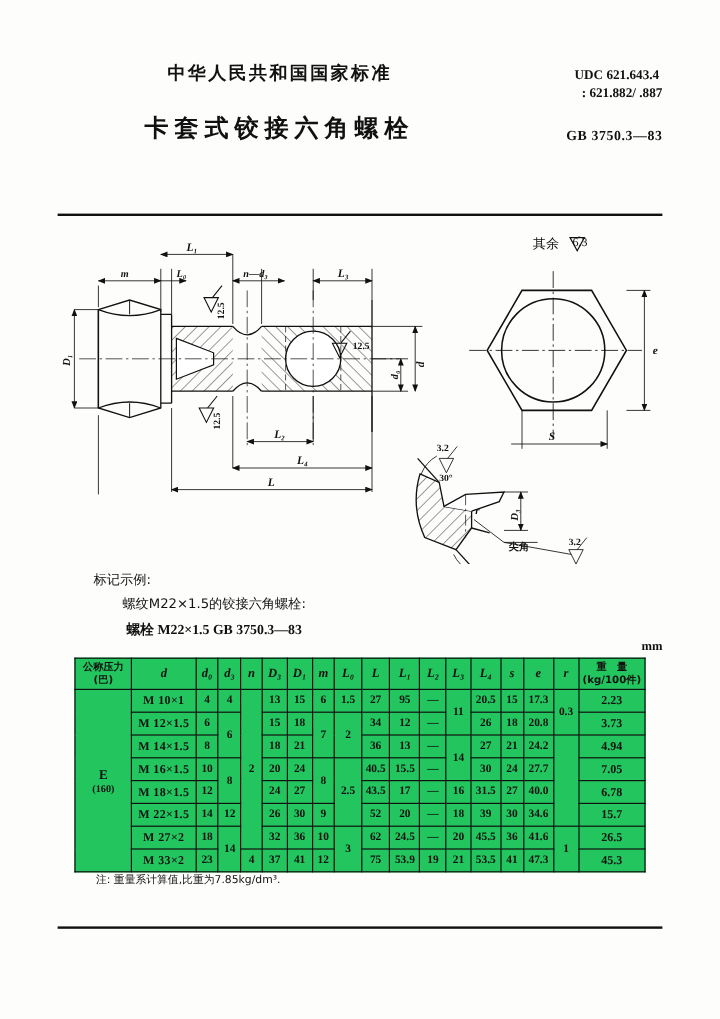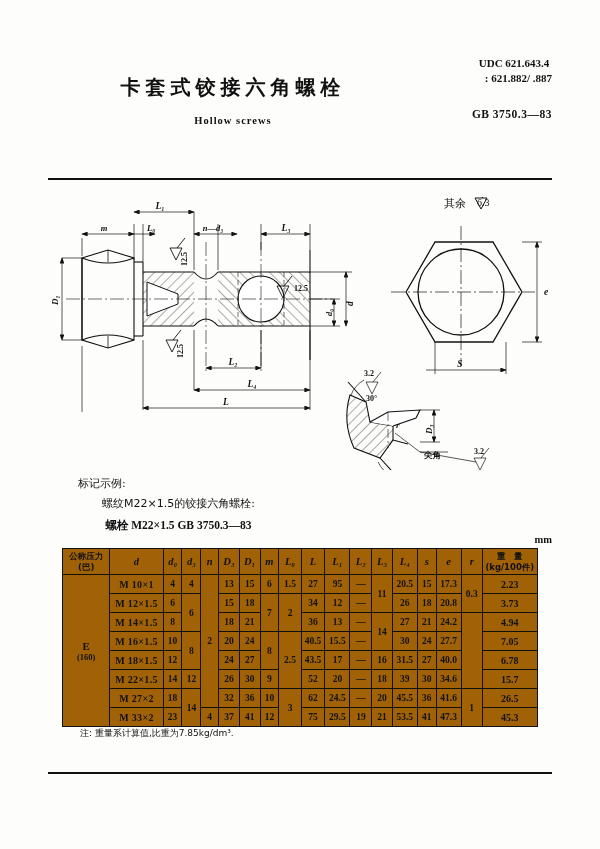--- a/index.html
+++ b/index.html
@@ -68,21 +68,21 @@
   .mark .ln2, .mark .ln3 { padding-left:24px; }
   .mark .ln3 { font-family:"Liberation Serif", serif; font-weight:bold; font-size:11.5px;text-align:center;}
 
   
   .mm { position:absolute; right:48px; top:534px;
         font-family:"Liberation Serif", serif; font-weight:bold; font-size:10.5px; }
   table.spec {
     position:absolute; left:62px; top:548px; width:476px;
     border-collapse:collapse;
     font-family:"Liberation Serif", serif; font-size:9.5px;
-    background:#a16207;
+    background:#22c55e;
   }
   table.spec th, table.spec td {
     border:1px solid #111; text-align:center; padding:0; height:19px;
     font-weight:bold;
   }
   table.spec thead th { height:26px; font-style:italic; font-size:10.5px; }
   table.spec th.zh { font-style:normal; font-family:"DejaVu Sans", sans-serif;
                      font-size:8.5px; line-height:1.2; }
   table.spec td.d { font-style:normal; font-size:10px; letter-spacing:0.3px; }
   table.spec td.pres { font-size:11px; font-style:normal; }
@@ -90,22 +90,22 @@
   table.spec td.wt { font-size:10px; }
   .note { position:absolute; left:80px; top:727px;
           font-family:"DejaVu Sans", sans-serif; font-size:9px; }
 </style>
 </head>
 <body>
 
 <div class="page">
 
   <div class="hdr">
+    <div class="hdr-nat">中华人民共和国国家标准</div>
     <div class="hdr-title">卡套式铰接六角螺栓</div>
-    <div class="hdr-en">Hollow  screws</div>
     <div class="hdr-udc">
       <div class="l1">UDC  621.643.4</div>
       <div class="l2">: 621.882/ .887</div>
     </div>
     <div class="hdr-gb">GB  3750.3—83</div>
   </div>
 
   <div class="rule rule-top"></div>
   <div class="rule rule-bot"></div>
 
@@ -448,21 +448,21 @@
           <td class="wt">26.5</td>
         </tr>
         <tr>
           <td class="d">M 33×2</td>
           <td>23</td>
           <td>4</td>
           <td>37</td>
           <td>41</td>
           <td>12</td>
           <td>75</td>
-          <td>29.5</td>
+          <td>53.9</td>
           <td>19</td>
           <td>21</td>
           <td>53.5</td>
           <td>41</td>
           <td>47.3</td>
           <td class="wt">45.3</td>
         </tr>
       </tbody>
   </table>
   <div class="note">注: 重量系计算值,比重为7.85kg/dm³.</div>

